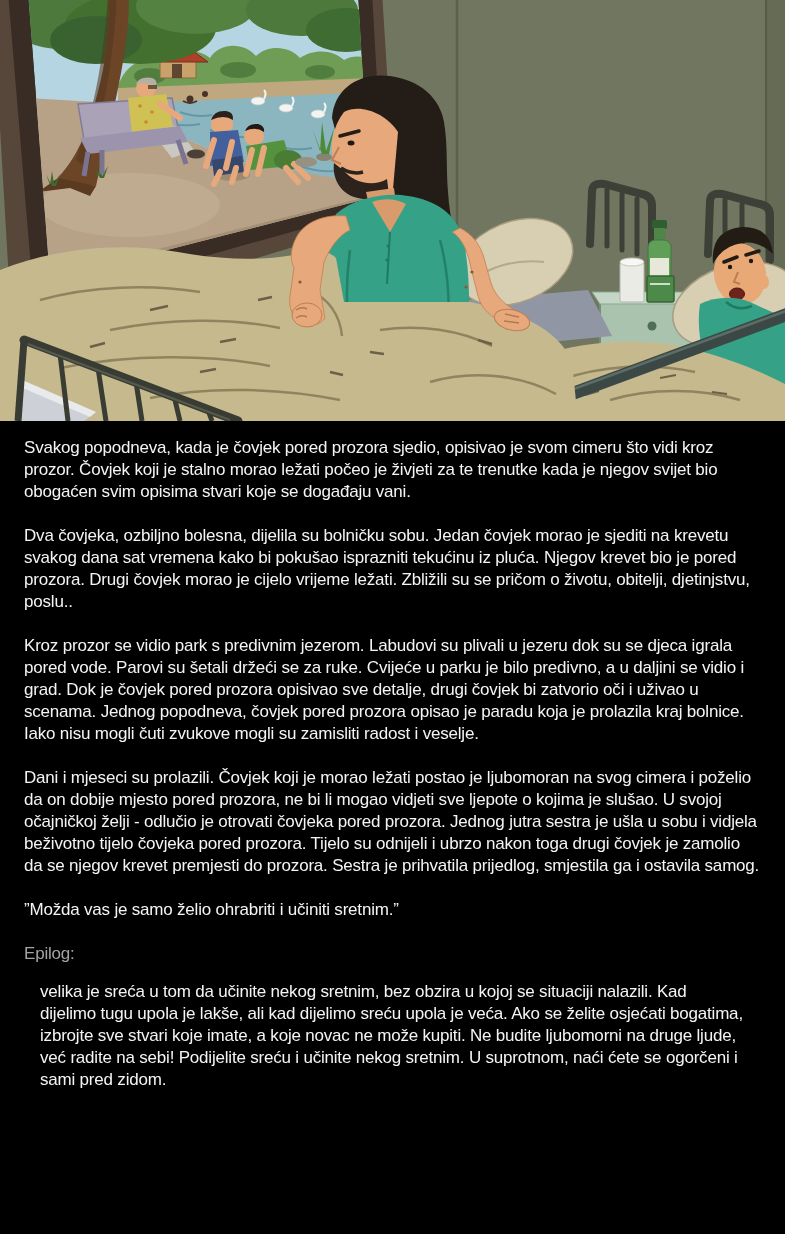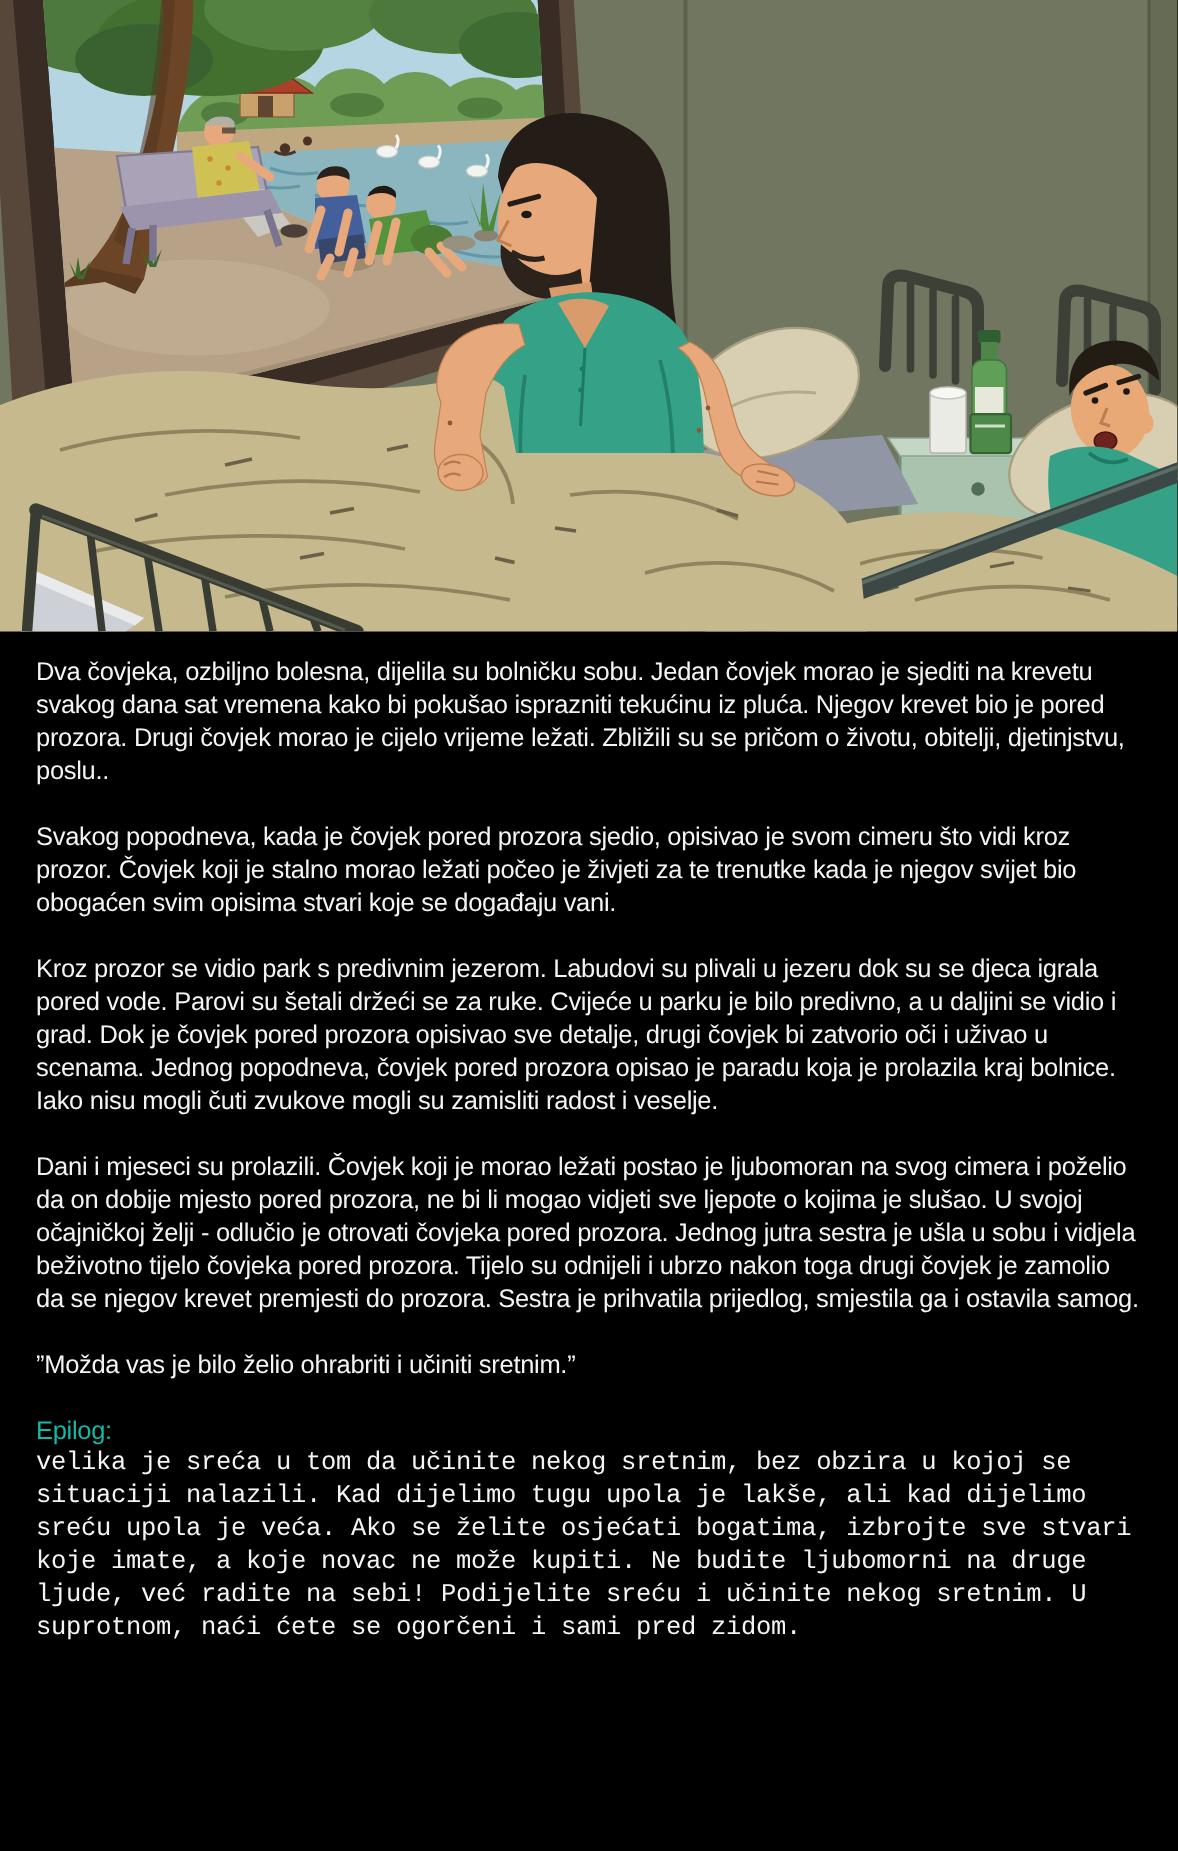--- a/index.html
+++ b/index.html
@@ -12,22 +12,22 @@
   .illustration{width:785px;height:421px;overflow:hidden;background:#717660;}
   .illustration svg{display:block;}
   .story{
     padding:16px 24px 0 24px;
     color:#f4f4f4;
     font-size:17px;
     line-height:22px;
     letter-spacing:-0.2px;
   }
   .story p{margin:0 0 22px 0;}
-  .story p.ep-head{margin:0;color:#14b8a6;}
-  .story p.ep-body{margin:0;font-family:Liberation Mono, monospace;}
+  .story p.ep-head{margin:0;color:#a3a3a3;}
+  .story p.ep-body{margin:16px;}
 </style>
 </head>
 <body>
 
 <div class="page">
 
   <div class="illustration">
     <svg width="785" height="421" viewBox="0 0 785 421" xmlns="http://www.w3.org/2000/svg">
       <defs>
         <clipPath id="sceneClip">
@@ -251,24 +251,24 @@
         <polygon points="22,380 96,412 90,417 18,386" fill="#e8eaeb"></polygon>
         <path d="M60,354 L68,421 M98,368 L106,421 M136,382 L142,421 M174,396 L180,421 M208,410 L212,421" stroke="#383c32" stroke-width="5"></path>
         <line x1="24" y1="340" x2="238" y2="421" stroke="#383c32" stroke-width="9" stroke-linecap="round"></line>
         <line x1="24" y1="340" x2="18" y2="421" stroke="#383c32" stroke-width="7"></line>
         <line x1="28" y1="344" x2="230" y2="420" stroke="#565a4e" stroke-width="2"></line>
       </g>
     </svg>
   </div>
 
   <div class="story">
+    <p>Svakog popodneva, kada je čovjek pored prozora sjedio, opisivao je svom cimeru što vidi kroz prozor. Čovjek koji je stalno morao ležati počeo je živjeti za te trenutke kada je njegov svijet bio obogaćen svim opisima stvari koje se događaju vani.</p>
     <p>Dva čovjeka, ozbiljno bolesna, dijelila su bolničku sobu. Jedan čovjek morao je sjediti na krevetu svakog dana sat vremena kako bi pokušao isprazniti tekućinu iz pluća. Njegov krevet bio je pored prozora. Drugi čovjek morao je cijelo vrijeme ležati. Zbližili su se pričom o životu, obitelji, djetinjstvu, poslu..</p>
-    <p>Svakog popodneva, kada je čovjek pored prozora sjedio, opisivao je svom cimeru što vidi kroz prozor. Čovjek koji je stalno morao ležati počeo je živjeti za te trenutke kada je njegov svijet bio obogaćen svim opisima stvari koje se događaju vani.</p>
     <p>Kroz prozor se vidio park s predivnim jezerom. Labudovi su plivali u jezeru dok su se djeca igrala pored vode. Parovi su šetali držeći se za ruke. Cvijeće u parku je bilo predivno, a u daljini se vidio i grad. Dok je čovjek pored prozora opisivao sve detalje, drugi čovjek bi zatvorio oči i uživao u scenama. Jednog popodneva, čovjek pored prozora opisao je paradu koja je prolazila kraj bolnice. Iako nisu mogli čuti zvukove mogli su zamisliti radost i veselje.</p>
     <p>Dani i mjeseci su prolazili. Čovjek koji je morao ležati postao je ljubomoran na svog cimera i poželio da on dobije mjesto pored prozora, ne bi li mogao vidjeti sve ljepote o kojima je slušao. U svojoj očajničkoj želji - odlučio je otrovati čovjeka pored prozora. Jednog jutra sestra je ušla u sobu i vidjela beživotno tijelo čovjeka pored prozora. Tijelo su odnijeli i ubrzo nakon toga drugi čovjek je zamolio da se njegov krevet premjesti do prozora. Sestra je prihvatila prijedlog, smjestila ga i ostavila samog.</p>
-    <p class="quote">”Možda vas je bilo želio ohrabriti i učiniti sretnim.”</p>
+    <p class="quote">”Možda vas je samo želio ohrabriti i učiniti sretnim.”</p>
     <div class="epilog">
       <p class="ep-head">Epilog:</p>
       <p class="ep-body">velika je sreća u tom da učinite nekog sretnim, bez obzira u kojoj se situaciji nalazili. Kad dijelimo tugu upola je lakše, ali kad dijelimo sreću upola je veća. Ako se želite osjećati bogatima, izbrojte sve stvari koje imate, a koje novac ne može kupiti. Ne budite ljubomorni na druge ljude, već radite na sebi! Podijelite sreću i učinite nekog sretnim. U suprotnom, naći ćete se ogorčeni i sami pred zidom.</p>
     </div>
   </div>
 
 </div>
 
 </body></html>

